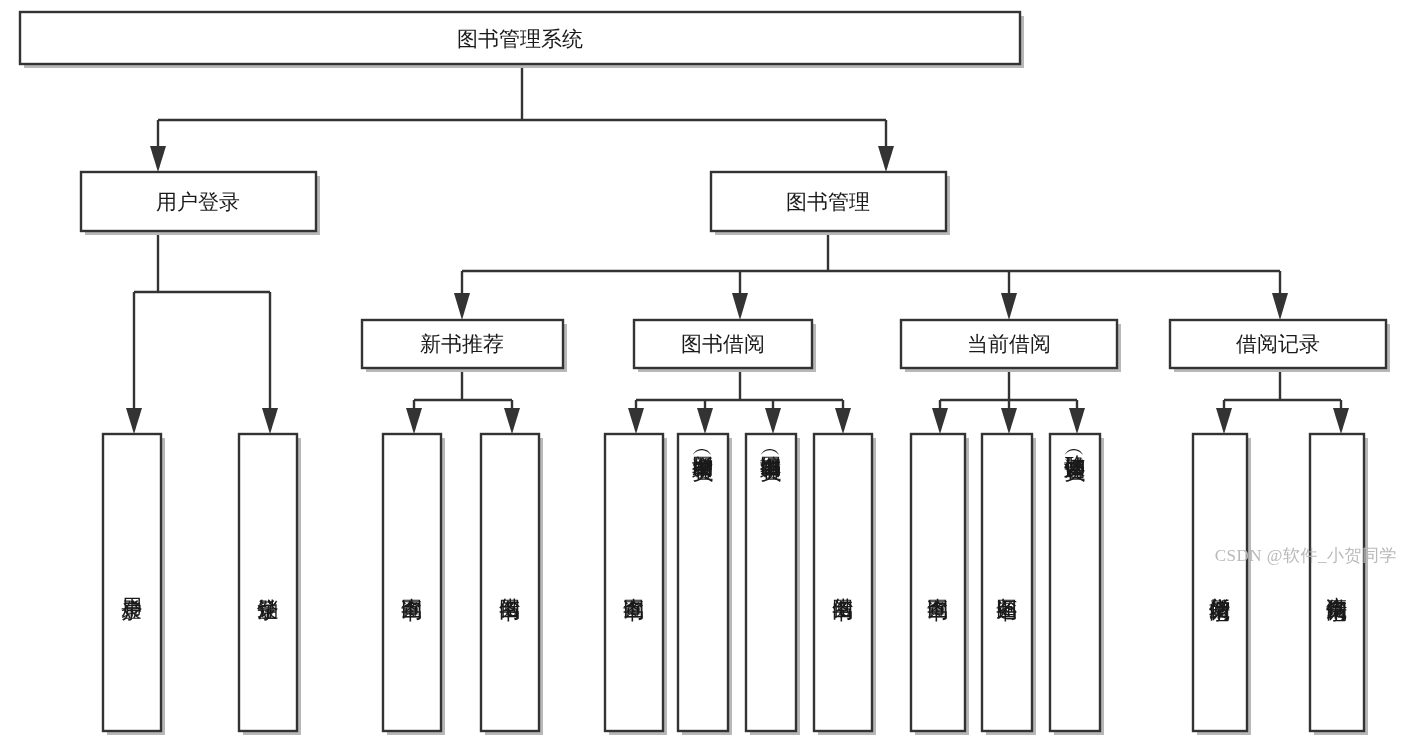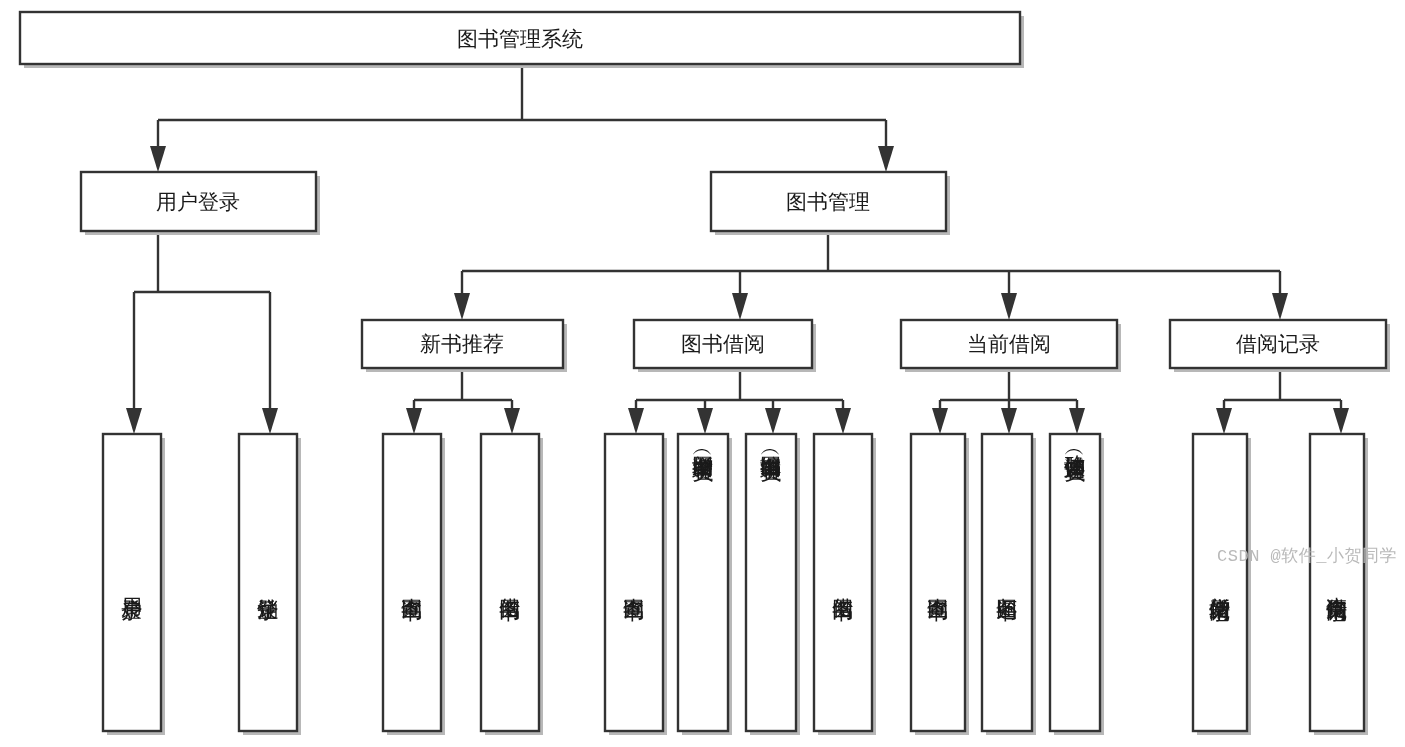--- a/index.html
+++ b/index.html
@@ -66,21 +66,21 @@
     position: absolute;
     display: flex;
     align-items: center;
     justify-content: center;
     pointer-events: none;
   }
   .watermark {
     position: absolute;
     right: 8px;
     bottom: 6px;
-    font-family: Liberation Mono, monospace;
+    font-family: Liberation Serif, serif;
     font-size: 17px;
     color: #b9b9b9;
     white-space: nowrap;
     letter-spacing: 0.5px;
   }
 </style>
 </head>
 <body>
 
 <div id="diagram-root">

